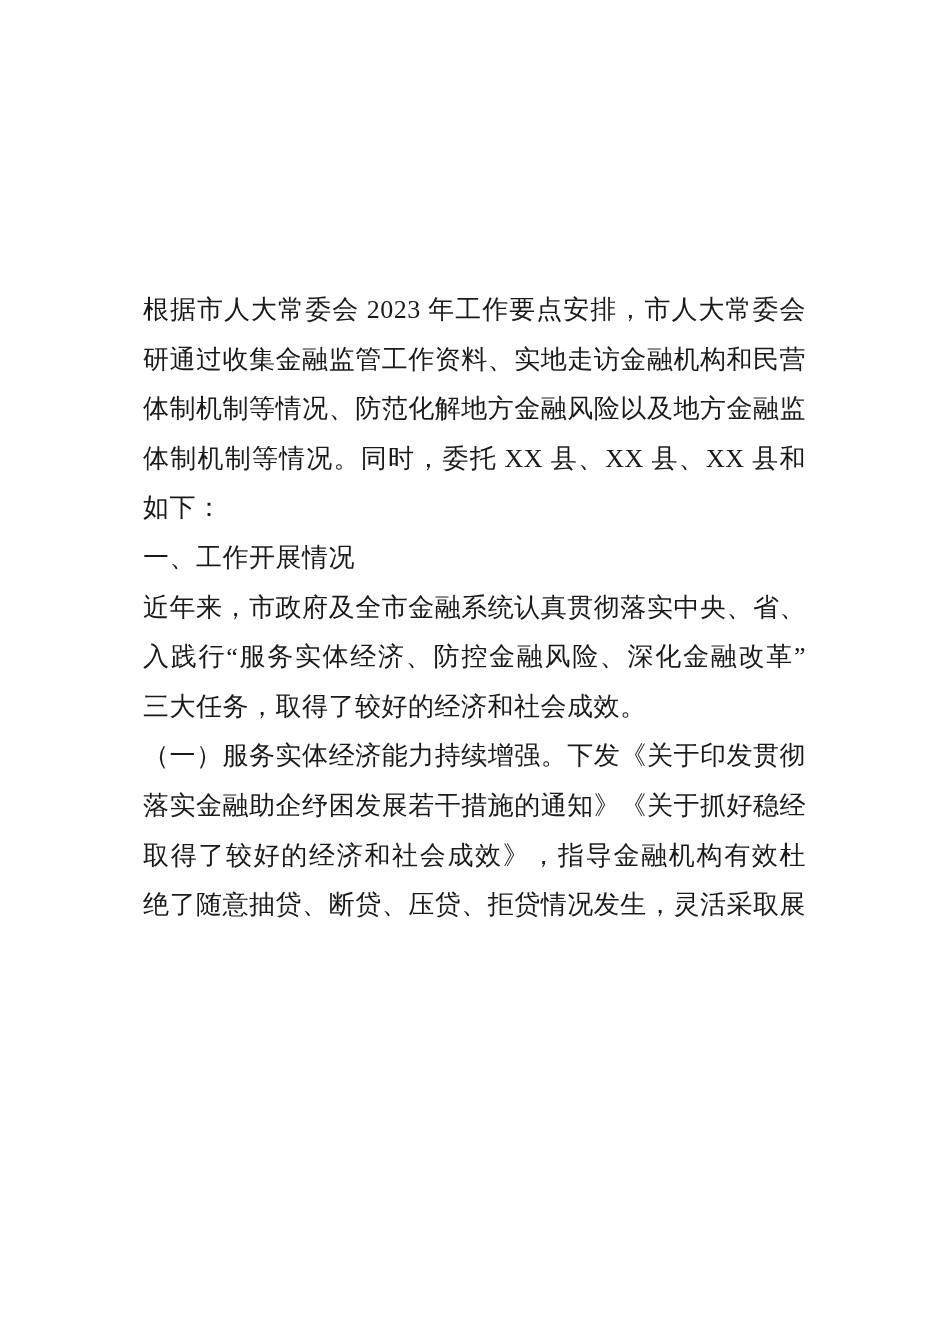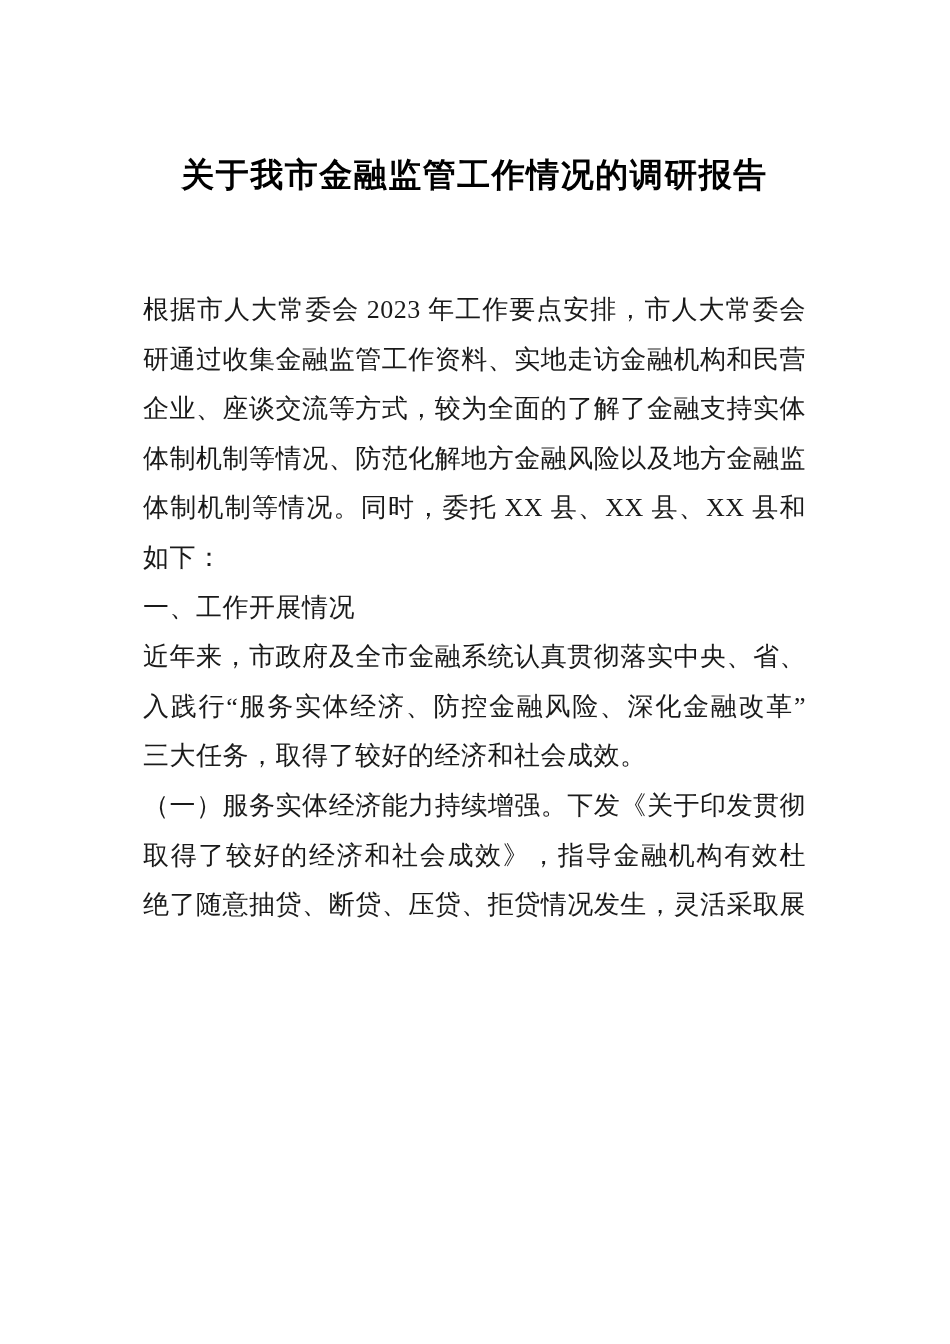--- a/index.html
+++ b/index.html
@@ -46,31 +46,30 @@
   .line.fill {
     text-align: justify;
     text-align-last: justify;
   }
 </style>
 </head>
 <body>
 
 <div class="page">
 
-  <div class="doc-title">关于我市金融监管工作情况的调研报告</div>
 
   <div class="doc-body">
     <div class="line fill">根据市人大常委会 2023 年工作要点安排，市人大常委会组</div>
     <div class="line fill">研通过收集金融监管工作资料、实地走访金融机构和民营</div>
-    <div class="line fill">企业、座谈交流等方式，较为全面的了解了金融支持实体</div>
     <div class="line fill">体制机制等情况、防范化解地方金融风险以及地方金融监管</div>
     <div class="line fill">体制机制等情况。同时，委托 XX 县、XX 县、XX 县和 XX 区</div>
     <div class="line">如下：</div>
     <div class="line">一、工作开展情况</div>
     <div class="line fill">近年来，市政府及全市金融系统认真贯彻落实中央、省、</div>
     <div class="line fill">入践行“服务实体经济、防控金融风险、深化金融改革”</div>
     <div class="line">三大任务，取得了较好的经济和社会成效。</div>
     <div class="line fill">（一）服务实体经济能力持续增强。下发《关于印发贯彻</div>
+    <div class="line fill">落实金融助企纾困发展若干措施的通知》《关于抓好稳经</div>
     <div class="line fill">取得了较好的经济和社会成效》，指导金融机构有效杜</div>
     <div class="line fill">绝了随意抽贷、断贷、压贷、拒贷情况发生，灵活采取展</div>
   </div>
 
 </div>
 
 </body></html>

